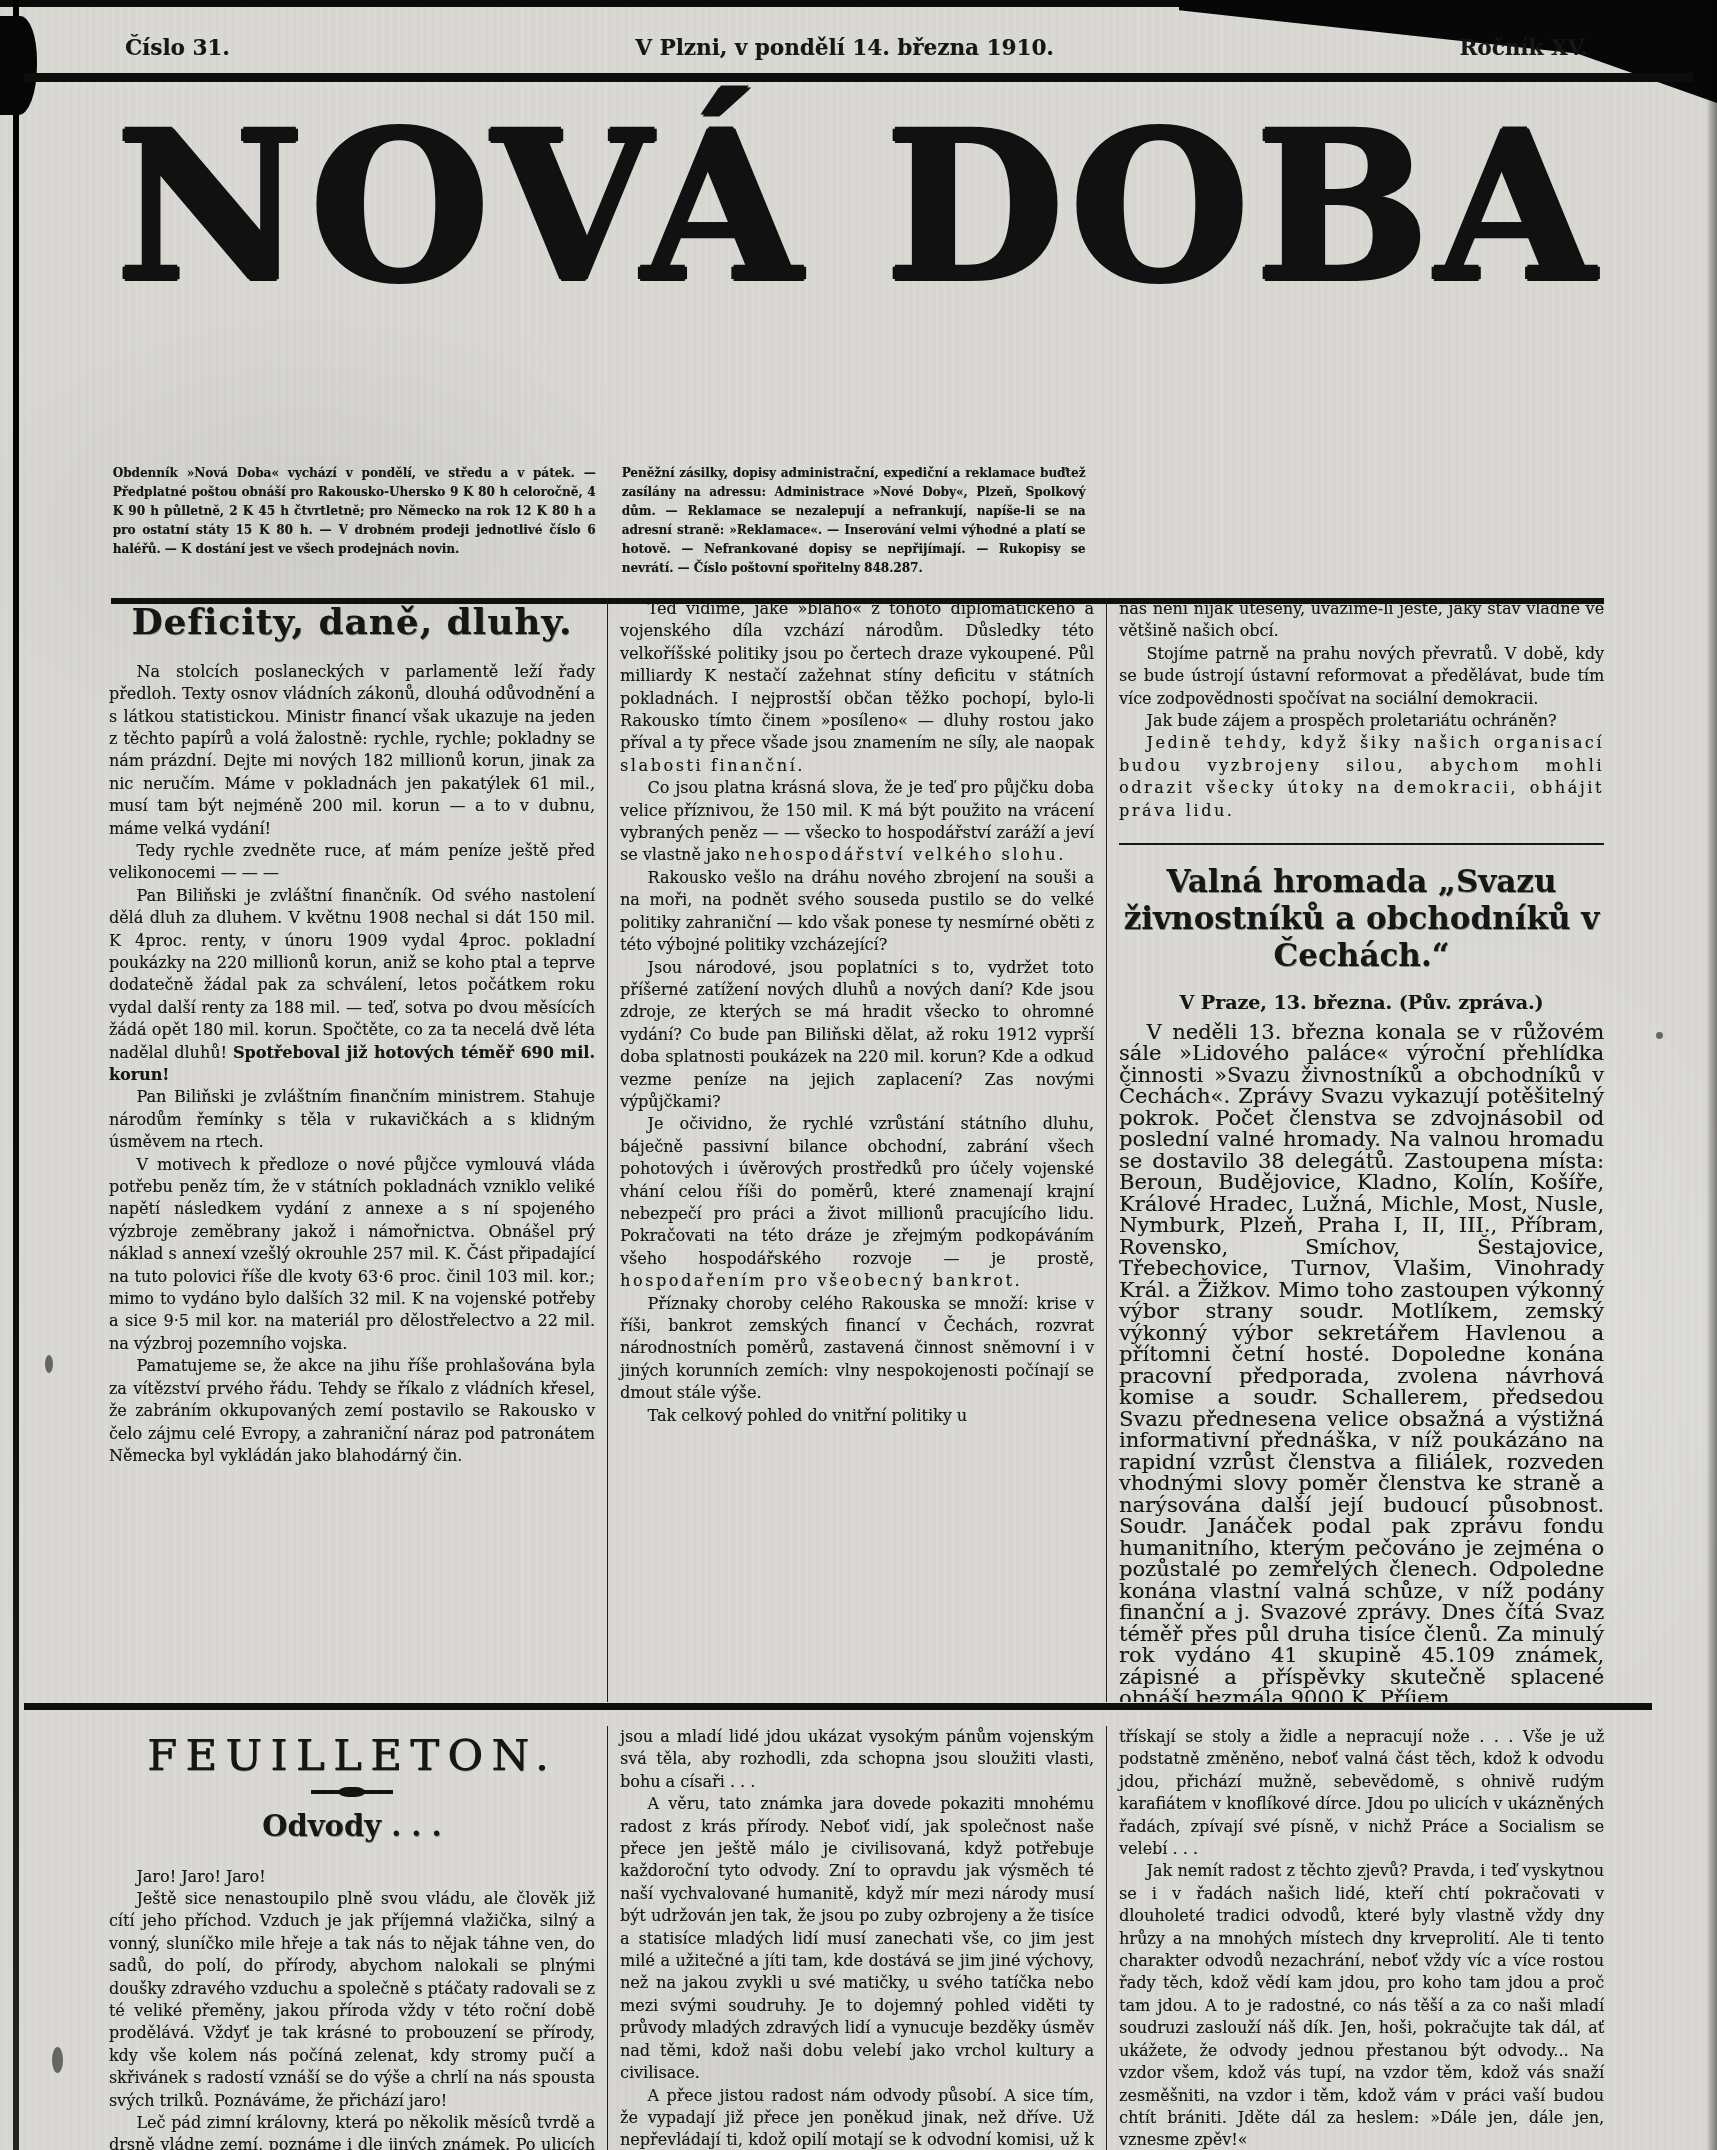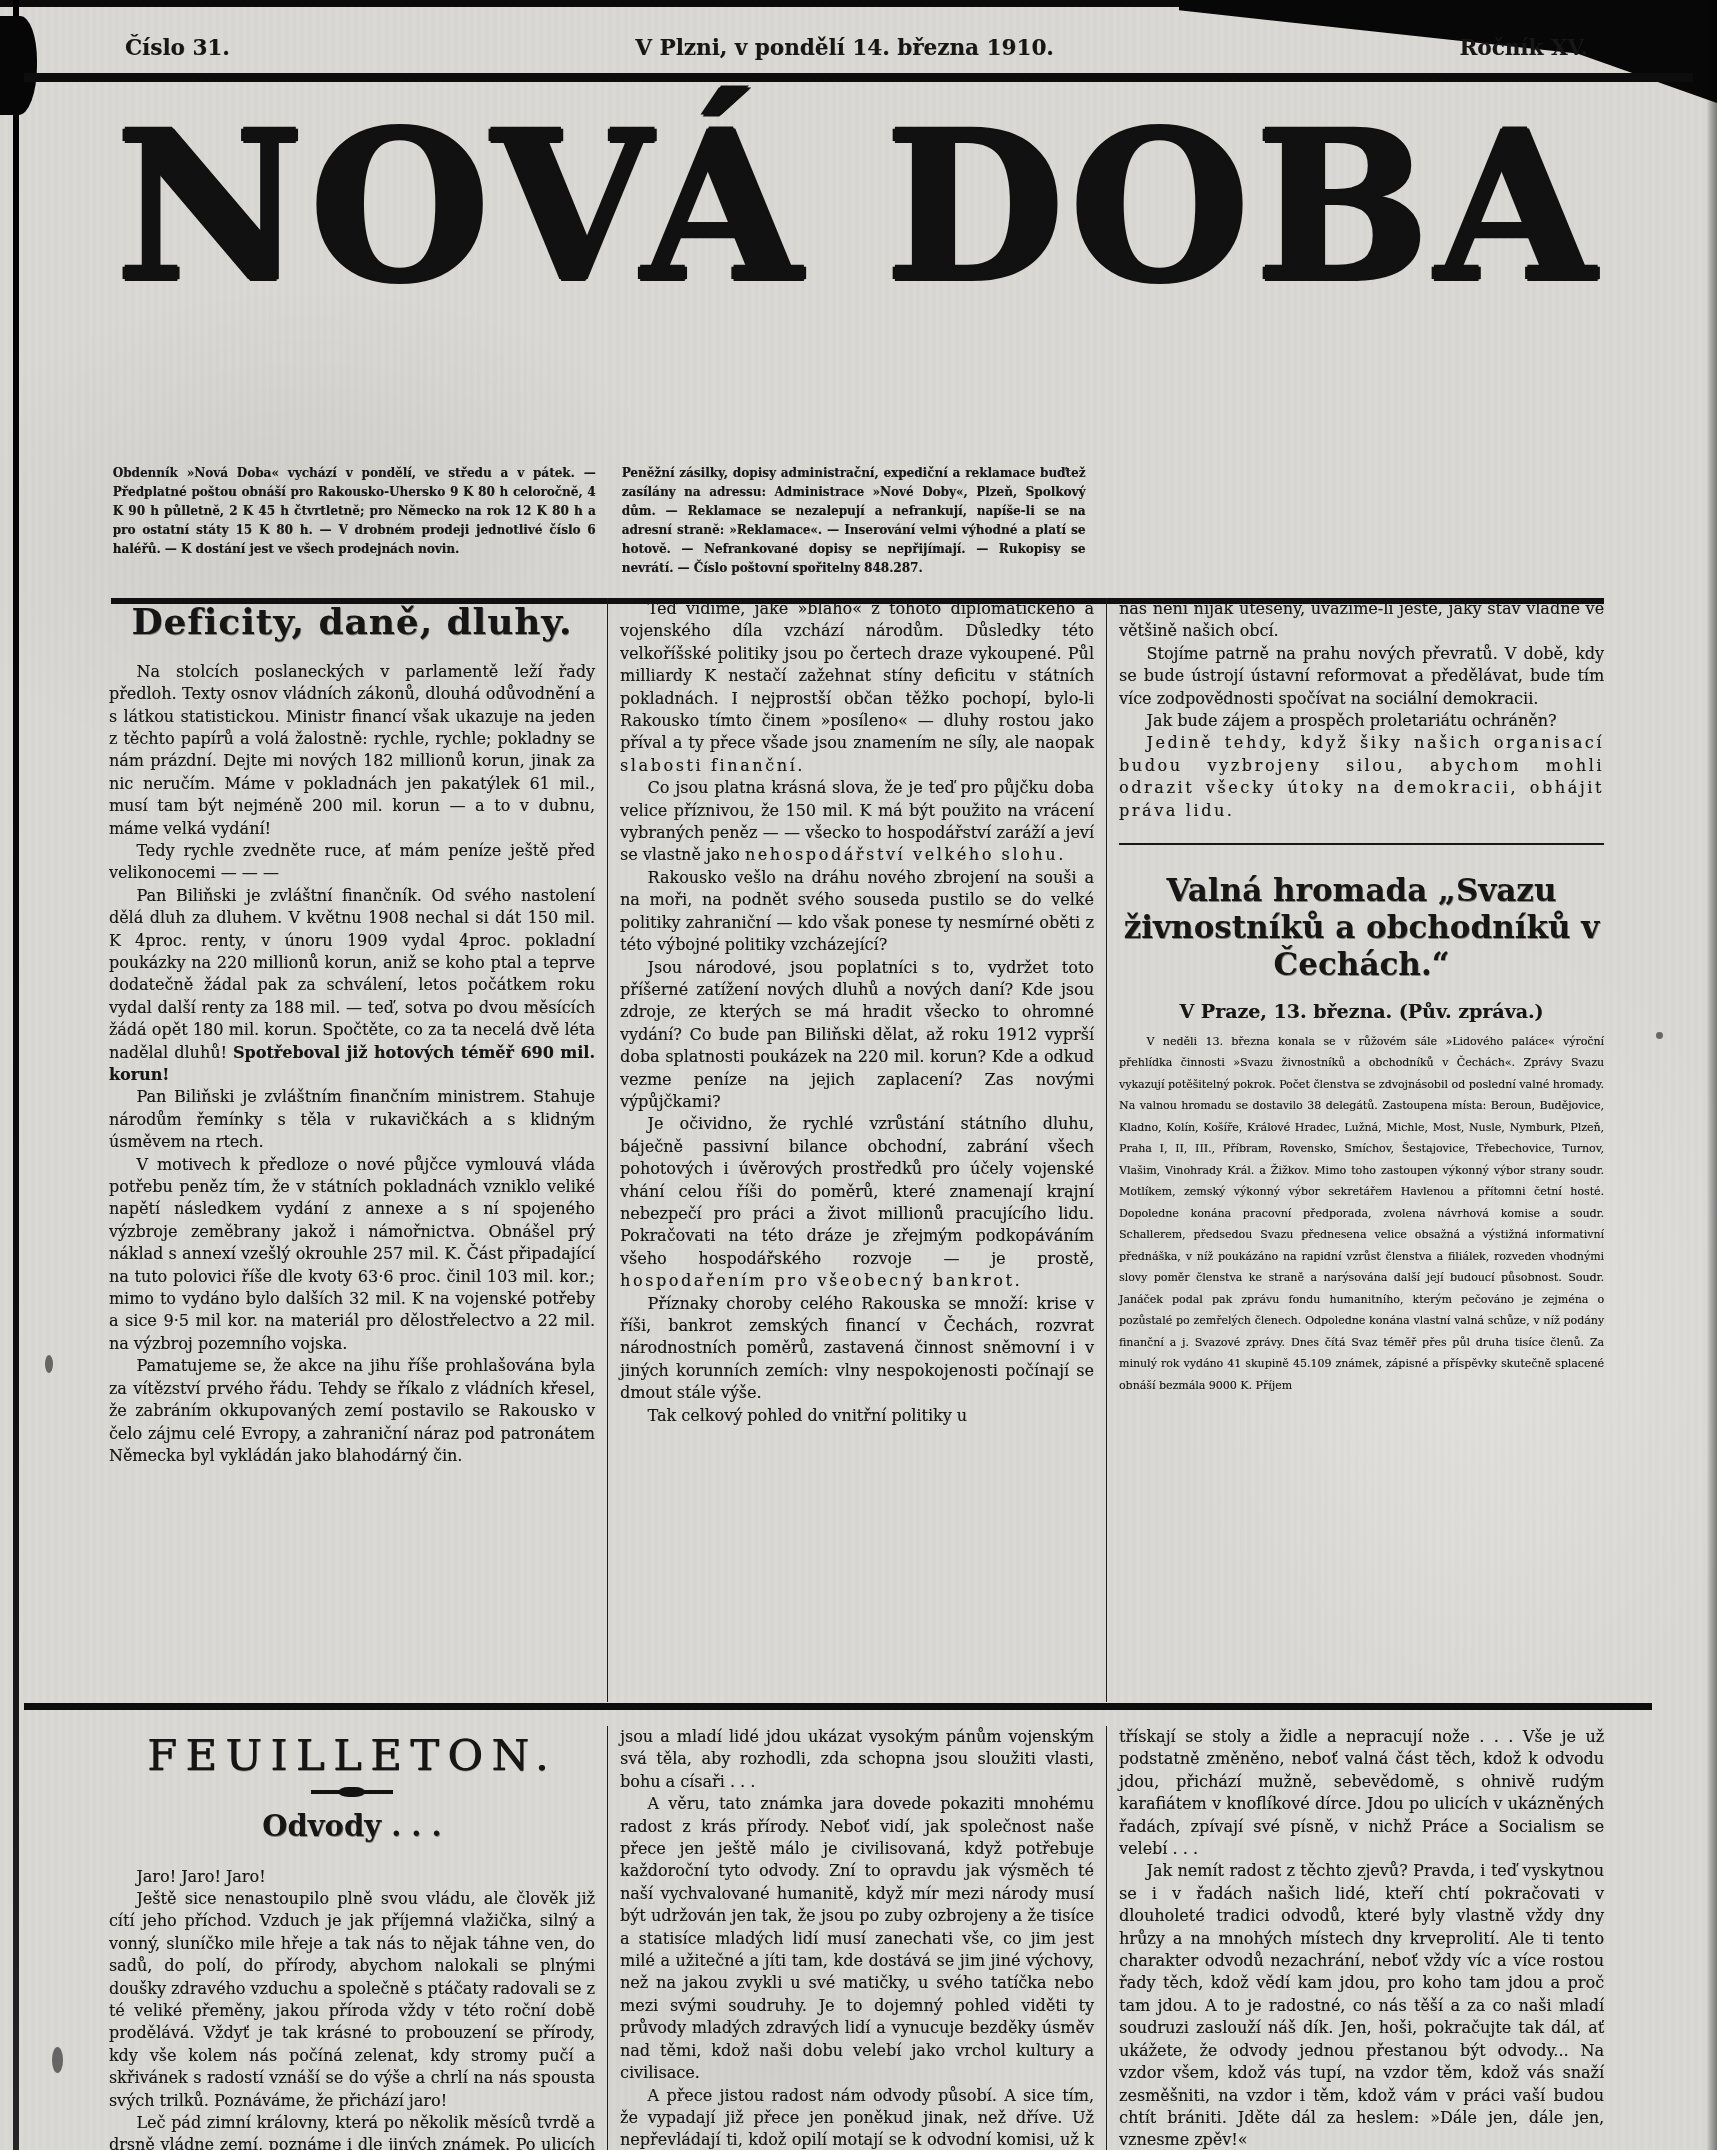--- a/index.html
+++ b/index.html
@@ -60,25 +60,25 @@
   .col + .col{border-left:1.7px solid #1b1b1b;}
   .col.c1{padding-left:0.9px;}
   .col.c3{padding-right:0.9px;}
   .para{margin:0;font-size:16px;line-height:22.4px;text-align:justify;text-indent:27.5px;
     text-shadow:0.2px 0.2px 0.2px rgba(0,0,0,0.42);}
   .para.noindent{text-indent:0;}
   .sperr{letter-spacing:2.6px;}
   .boldrun{font-weight:bold;}
   .headline1{font-size:36px;font-weight:bold;text-align:center;text-indent:0;
     letter-spacing:0.9px;margin:1.7px 0 19px;text-shadow:0.6px 0.6px 0.4px rgba(0,0,0,0.4);}
-  .section-svaz{margin-top:20.6px;border-top:2.2px solid #161616;padding-top:27px;}
+  .section-svaz{margin-top:20.6px;border-top:2.2px solid #161616;padding-top:18px;}
   .headline2{font-size:31px;font-weight:bold;text-align:center;line-height:1.2;
     margin:0 0 16.3px;text-shadow:0.6px 0.6px 0.4px rgba(0,0,0,0.4);}
   .dateline{font-size:19px;font-weight:bold;text-align:center;text-indent:0;margin:0 0 8.6px;}
-  .svaz-body{font-size:11px;line-height:21.5px;}
+  .svaz-body{font-size:21px;line-height:21.5px;}
   
   .rule-feuilleton{position:absolute;top:1703px;left:24px;right:65px;height:6.5px;background:#0d0d0d;}
   .feu-header{font-size:43px;text-align:center;letter-spacing:8.6px;margin:4.3px 0 0;
     font-weight:normal;text-shadow:0.9px 0 currentColor,0.6px 0.6px 0.4px rgba(0,0,0,0.35);}
   .ornament{width:82px;height:3.9px;background:#121212;margin:9.5px auto 15.5px;position:relative;}
   .ornament::after{content:"";position:absolute;left:50%;top:-3px;transform:translateX(-50%);
     width:27.5px;height:10px;background:#121212;border-radius:45%/60%;}
   .feu-title{font-size:29px;font-weight:bold;text-align:center;margin:7.7px 0 22.4px;
     text-shadow:0.6px 0.6px 0.4px rgba(0,0,0,0.4);}
 </style>

